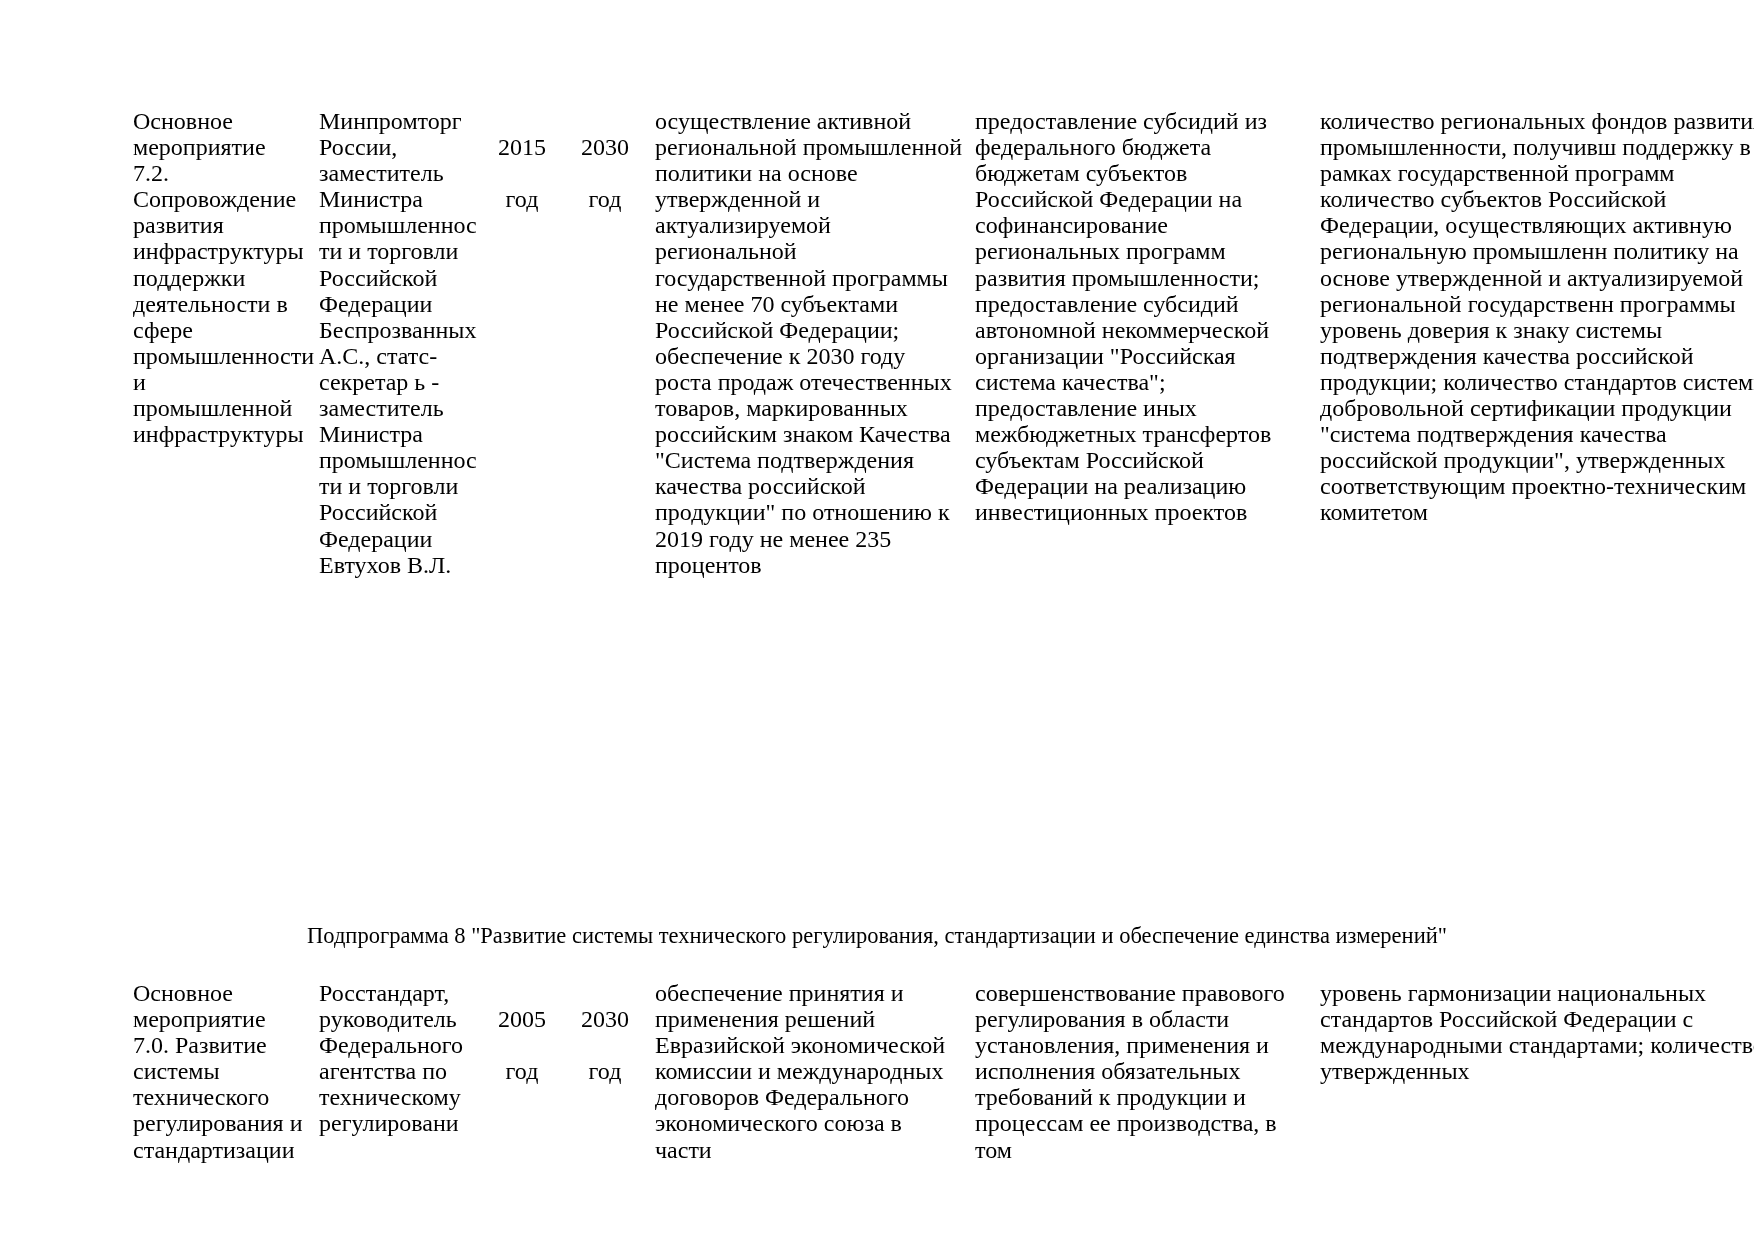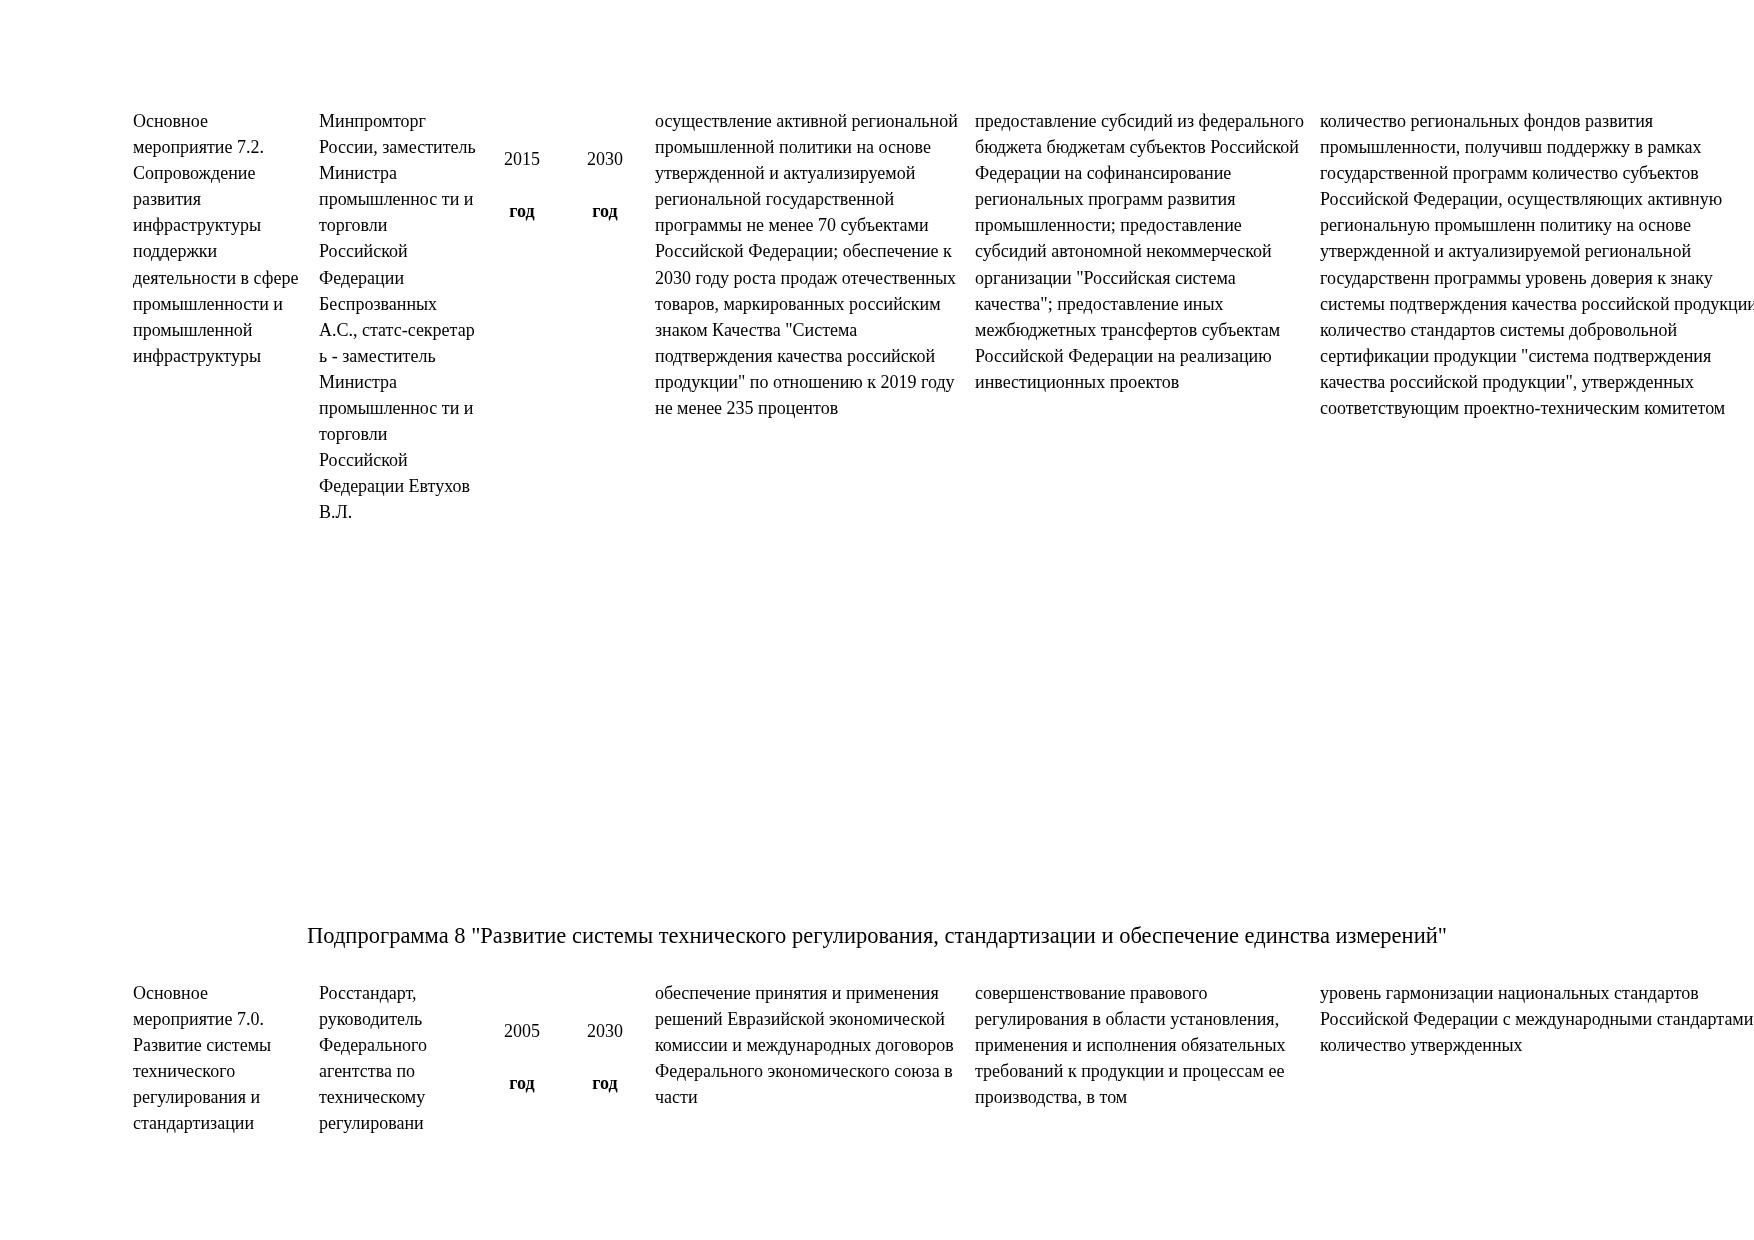--- a/index.html
+++ b/index.html
@@ -28,47 +28,45 @@
     position: absolute;
     left: 133px;
     top: 108px;
     width: 1660px;
     border-collapse: collapse;
     table-layout: fixed;
   }
   .doc-table td {
     vertical-align: top;
     padding: 0 12px 0 0;
-    font-size: 18px;
+    font-size: 24px;
     line-height: 26.1px;
     border: 0;
     white-space: pre-line;
   }
   col.c1 { width: 186px; }
   col.c2 { width: 170px; }
   col.c3 { width: 78px; }
   col.c4 { width: 88px; }
   col.c5 { width: 320px; }
   col.c6 { width: 345px; }
   col.c7 { width: 473px; }
 
   .cell-years {
     text-align: center;
     padding-right: 0;
     white-space: pre-line;
   }
   .cell-years .yr-label {
     display: block;
     text-align: center;
-    font-weight: bold;
   }
   .cell-years .yr-num {
     display: block;
     text-align: center;
-    margin-top: 12px;
   }
   .subprogram-heading {
     position: absolute;
     left: 0;
     top: 923px;
     width: 1754px;
     text-align: center;
     font-size: 22.5px;
     line-height: 26.1px;
     font-family: "Liberation Serif", "DejaVu Serif", serif;

